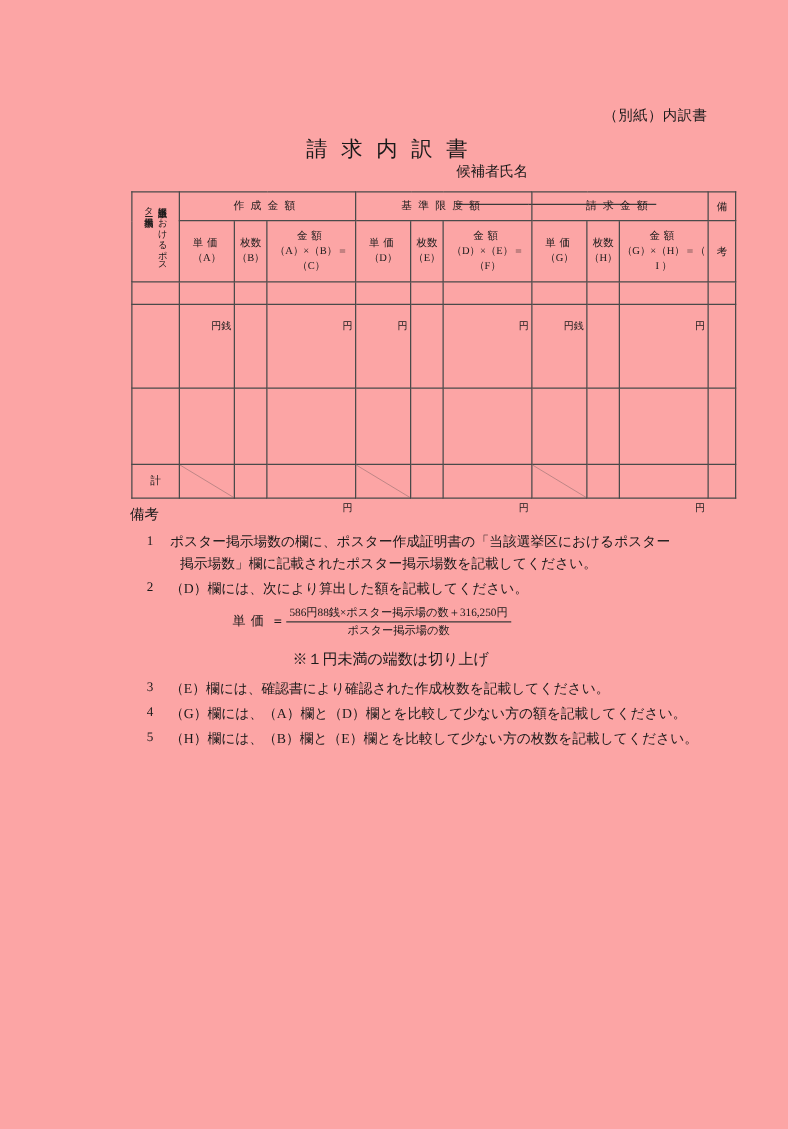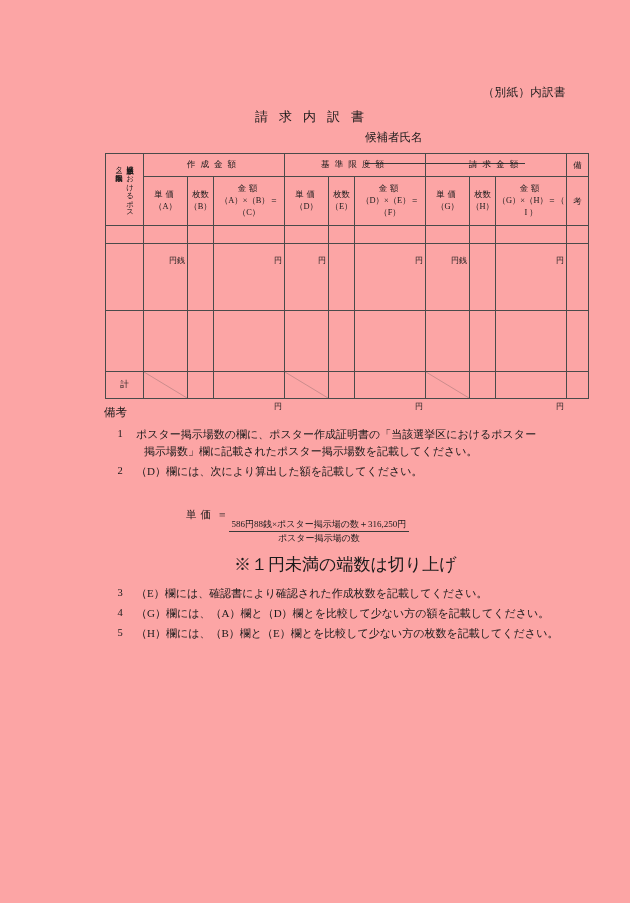--- a/index.html
+++ b/index.html
@@ -32,21 +32,21 @@
     letter-spacing: 0.4px;
     white-space: nowrap;
   }
 
   .doc-title {
     position: absolute;
     top: 108px;
     left: 0;
     width: 630px;
     text-align: center;
-    font-size: 13px;
+    font-size: 17px;
     letter-spacing: 0.5px;
   }
   .doc-title .sp { letter-spacing: 11px; }
 
   .candidate-line {
     position: absolute;
     top: 130px;
     left: 365px;
     width: 160px;
     display: flex;
@@ -190,34 +190,33 @@
     letter-spacing: 4px;
     font-size: 10.5px;
   }
   .formula-eq { margin: 0 1px 0 2px; }
   .fraction {
     display: inline-flex;
     flex-direction: column;
     text-align: center;
     font-size: 9px;
     line-height: 1.25;
-    margin-top: 34px;
   }
   .fr-num {
     padding: 0 3px 1px 3px;
     border-bottom: 1px solid #3a3a3a;
     white-space: nowrap;
   }
   .fr-den {
     padding: 1px 3px 0 3px;
     white-space: nowrap;
   }
   .formula-note {
     padding-left: 130px;
-    font-size: 17px;
+    font-size: 12px;
     margin: 8px 0 6px 0;
   }
 </style>
 </head>
 <body>
 
 <div class="page">
 
   <div class="doc-tag">（別紙）内訳書</div>
 

